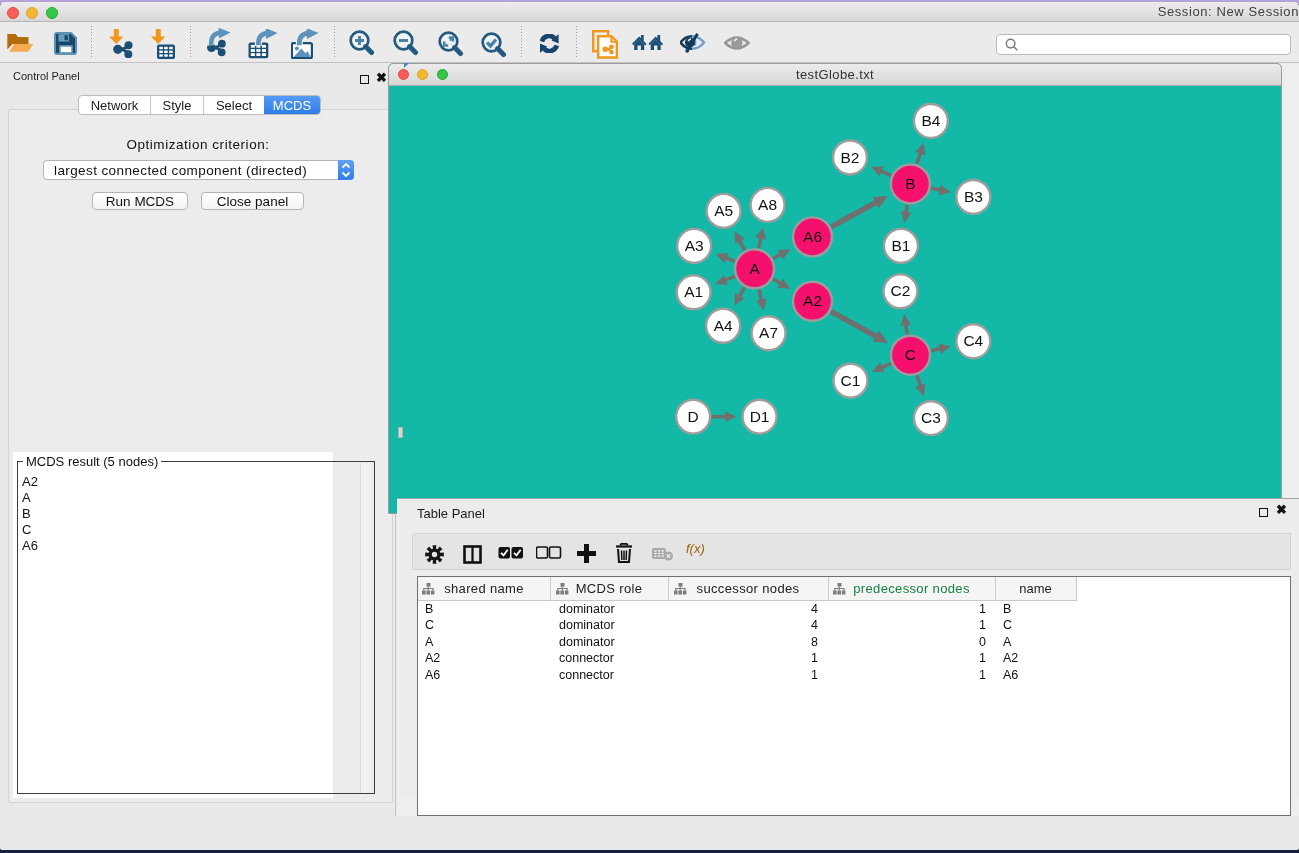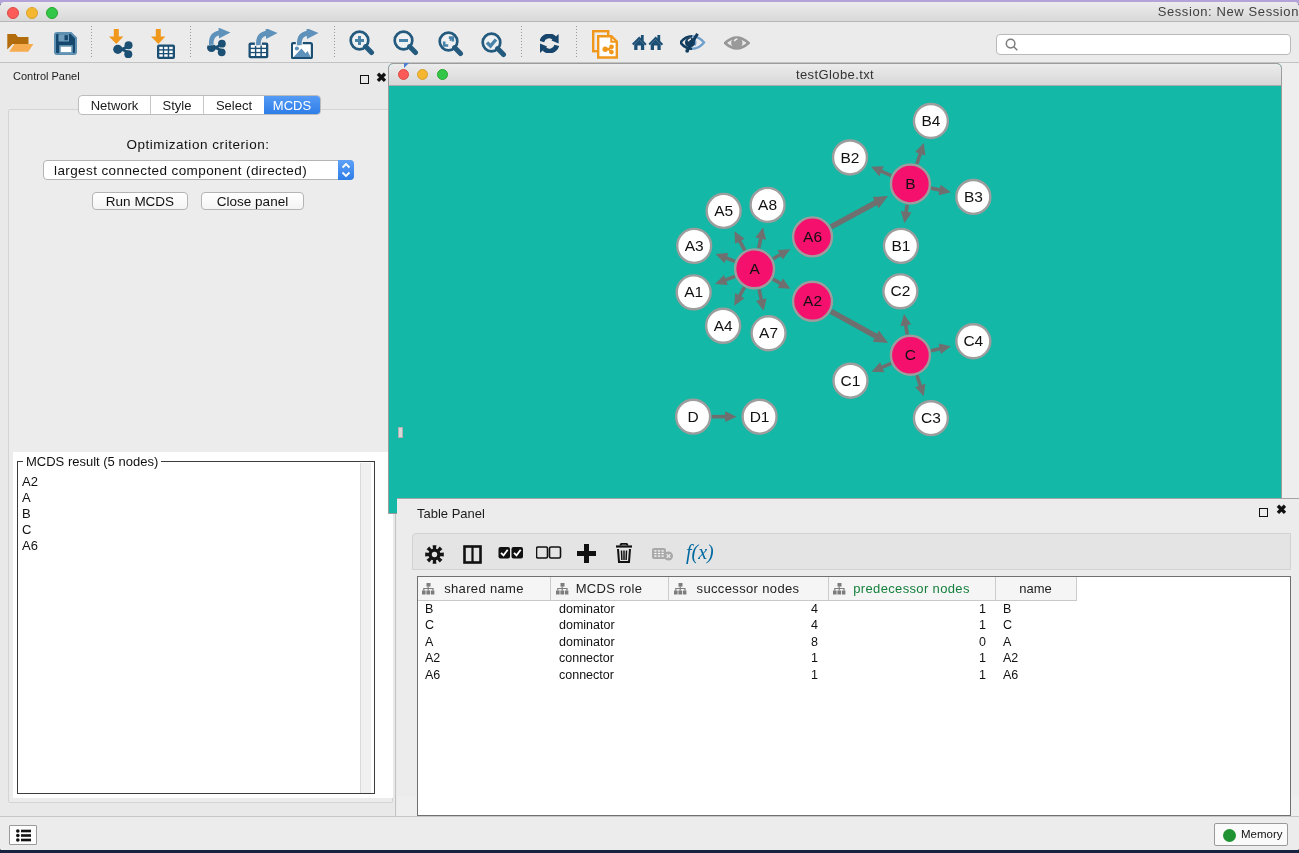--- a/index.html
+++ b/index.html
@@ -196,21 +196,21 @@
         <svg width="16" height="20" viewBox="0 0 16 20">
             <path d="M4.5 7.5 L8 4 L11.5 7.5" stroke="#fff" stroke-width="1.8" fill="none"></path>
             <path d="M4.5 12.5 L8 16 L11.5 12.5" stroke="#fff" stroke-width="1.8" fill="none"></path>
           </svg>
       </div>
     </div>
 
     <div class="abs" style="left:92px;top:129px;width:96px;height:18px;background:linear-gradient(#fff,#f4f4f4);border:1px solid #b4b4b4;border-radius:4px;text-align:center;font-size:13.5px;line-height:17px;color:#111">Run MCDS</div>
     <div class="abs" style="left:201px;top:129px;width:103px;height:18px;background:linear-gradient(#fff,#f4f4f4);border:1px solid #b4b4b4;border-radius:4px;text-align:center;font-size:13.5px;line-height:17px;color:#111">Close panel</div>
 
-    <div class="abs" style="left:13px;top:389px;width:380px;height:346px;background:#fff">
+    <div class="abs" style="left:13px;top:389px;width:320px;height:346px;background:#fff">
       <div class="abs" style="left:4px;top:9px;width:358px;height:333px;border:1px solid #3c3c3c"></div>
       <div class="abs" style="left:10px;top:2px;background:#fff;padding:0 3px;font-size:13px;color:#111">MCDS result (5 nodes)</div>
       <div class="abs" style="left:9px;top:22px;font-size:13px;color:#111;line-height:15.9px">A2<br>A<br>B<br>C<br>A6</div>
       <div class="abs" style="left:347px;top:10.5px;width:11px;height:330px;background:#f0f0f0;border-left:1px solid #d9d9d9"></div>
     </div>
   </div>
 
   <div class="abs" style="left:397px;top:61px;width:902px;height:753px;background:#eeeeee"></div>
 
   <div class="abs" style="left:388px;top:61px;width:894px;height:451px;border:1px solid #9c9c9c;border-radius:5px 5px 0 0;background:#14b8a6;overflow:hidden">
@@ -364,21 +364,21 @@
         <rect x="9.5" y="3.3" width="2.2" height="1.2" fill="#fff"></rect>
         <rect x="2.3" y="5.9" width="2.2" height="1.2" fill="#fff"></rect>
         <rect x="5.9" y="5.9" width="2.2" height="1.2" fill="#fff"></rect>
         <rect x="9.5" y="5.9" width="2.2" height="1.2" fill="#fff"></rect>
         <rect x="2.3" y="8.5" width="2.2" height="1.2" fill="#fff"></rect>
         <rect x="5.9" y="8.5" width="2.2" height="1.2" fill="#fff"></rect>
         <rect x="9.5" y="8.5" width="2.2" height="1.2" fill="#fff"></rect>
         <circle cx="16.5" cy="9" r="4.5" fill="#a9a9a9"></circle>
         <path d="M14.7 7.2 L18.3 10.8 M18.3 7.2 L14.7 10.8" stroke="#e6e6e6" stroke-width="1.4"></path>
       </svg>
-    <div class="abs" style="left:289px;top:42px;font-family:Liberation Serif, serif;font-style:italic;font-size:20px;color:#0369a1">f(x)</div>
+    <div class="abs" style="left:289px;top:42px;font-family:Liberation Sans, sans-serif;font-style:italic;font-size:13px;color:#a16207">f(x)</div>
 
     <div class="abs" style="left:20px;top:77px;width:874px;height:240px;background:#fff;border:1px solid #707070">
       <div class="abs" style="left:0;top:0;width:658px;height:24px;background:#f5f5f5;border-bottom:1px solid #c9c9c9"></div>
       <svg style="position:absolute;left:4px;top:6px" width="13" height="12" viewBox="0 0 13 12">
           <g fill="#7d7d7d">
             <rect x="4.5" y="0" width="4" height="3.6"></rect>
             <path d="M6.2 3.5 L6.2 5.5 M1.8 7.5 L1.8 5.5 L11 5.5 L11 7.5 M6.2 5.5 L6.2 7.5" stroke="#7d7d7d" stroke-width="1.2" fill="none"></path>
             <rect x="0" y="7.5" width="3.6" height="4"></rect>
             <rect x="4.4" y="7.5" width="3.6" height="4"></rect>
             <rect x="8.8" y="7.5" width="3.6" height="4"></rect>
@@ -443,31 +443,13 @@
       <div class="abs" style="left:585px;top:74.2px;font-size:12.5px;color:#111">A2</div>
       <div class="abs" style="left:7px;top:90.6px;font-size:12.5px;color:#111">A6</div>
       <div class="abs" style="left:141px;top:90.6px;font-size:12.5px;color:#111">connector</div>
       <div class="abs" style="left:250px;top:90.6px;width:150px;text-align:right;font-size:12.5px;color:#111">1</div>
       <div class="abs" style="left:410px;top:90.6px;width:158px;text-align:right;font-size:12.5px;color:#111">1</div>
       <div class="abs" style="left:585px;top:90.6px;font-size:12.5px;color:#111">A6</div>
     </div>
 
   </div>
 
-  <div class="abs" style="left:0;top:814px;width:1299px;height:34px;background:#ececec;border-top:1px solid #c6c6c6">
-    <div class="abs" style="left:9px;top:8px;width:28px;height:20px;background:#fdfdfd;border:1px solid #9a9a9a;border-radius:1px">
-      <svg width="15" height="13" viewBox="0 0 15 13" style="position:absolute;left:5.5px;top:3px">
-        <g fill="#111">
-            <circle cx="1.8" cy="2" r="1.8"></circle>
-            <circle cx="1.8" cy="6.5" r="1.8"></circle>
-            <circle cx="1.8" cy="11" r="1.8"></circle>
-        <rect x="5" y="0.7" width="10" height="2.6"></rect>
-            <rect x="5" y="5.2" width="10" height="2.6"></rect>
-            <rect x="5" y="9.7" width="10" height="2.6"></rect>
-          </g>
-      </svg>
-    </div>
-    <div class="abs" style="left:1214px;top:6px;width:74px;height:23px;background:#fafafa;border:1px solid #9a9a9a;border-radius:2px">
-      <div style="position:absolute;left:8px;top:5px;width:13px;height:13px;border-radius:50%;background:#1f9232"></div>
-      <div style="position:absolute;left:26px;top:4px;font-size:11.5px;color:#111">Memory</div>
-    </div>
-  </div>
 </div>
 
 </body></html>

